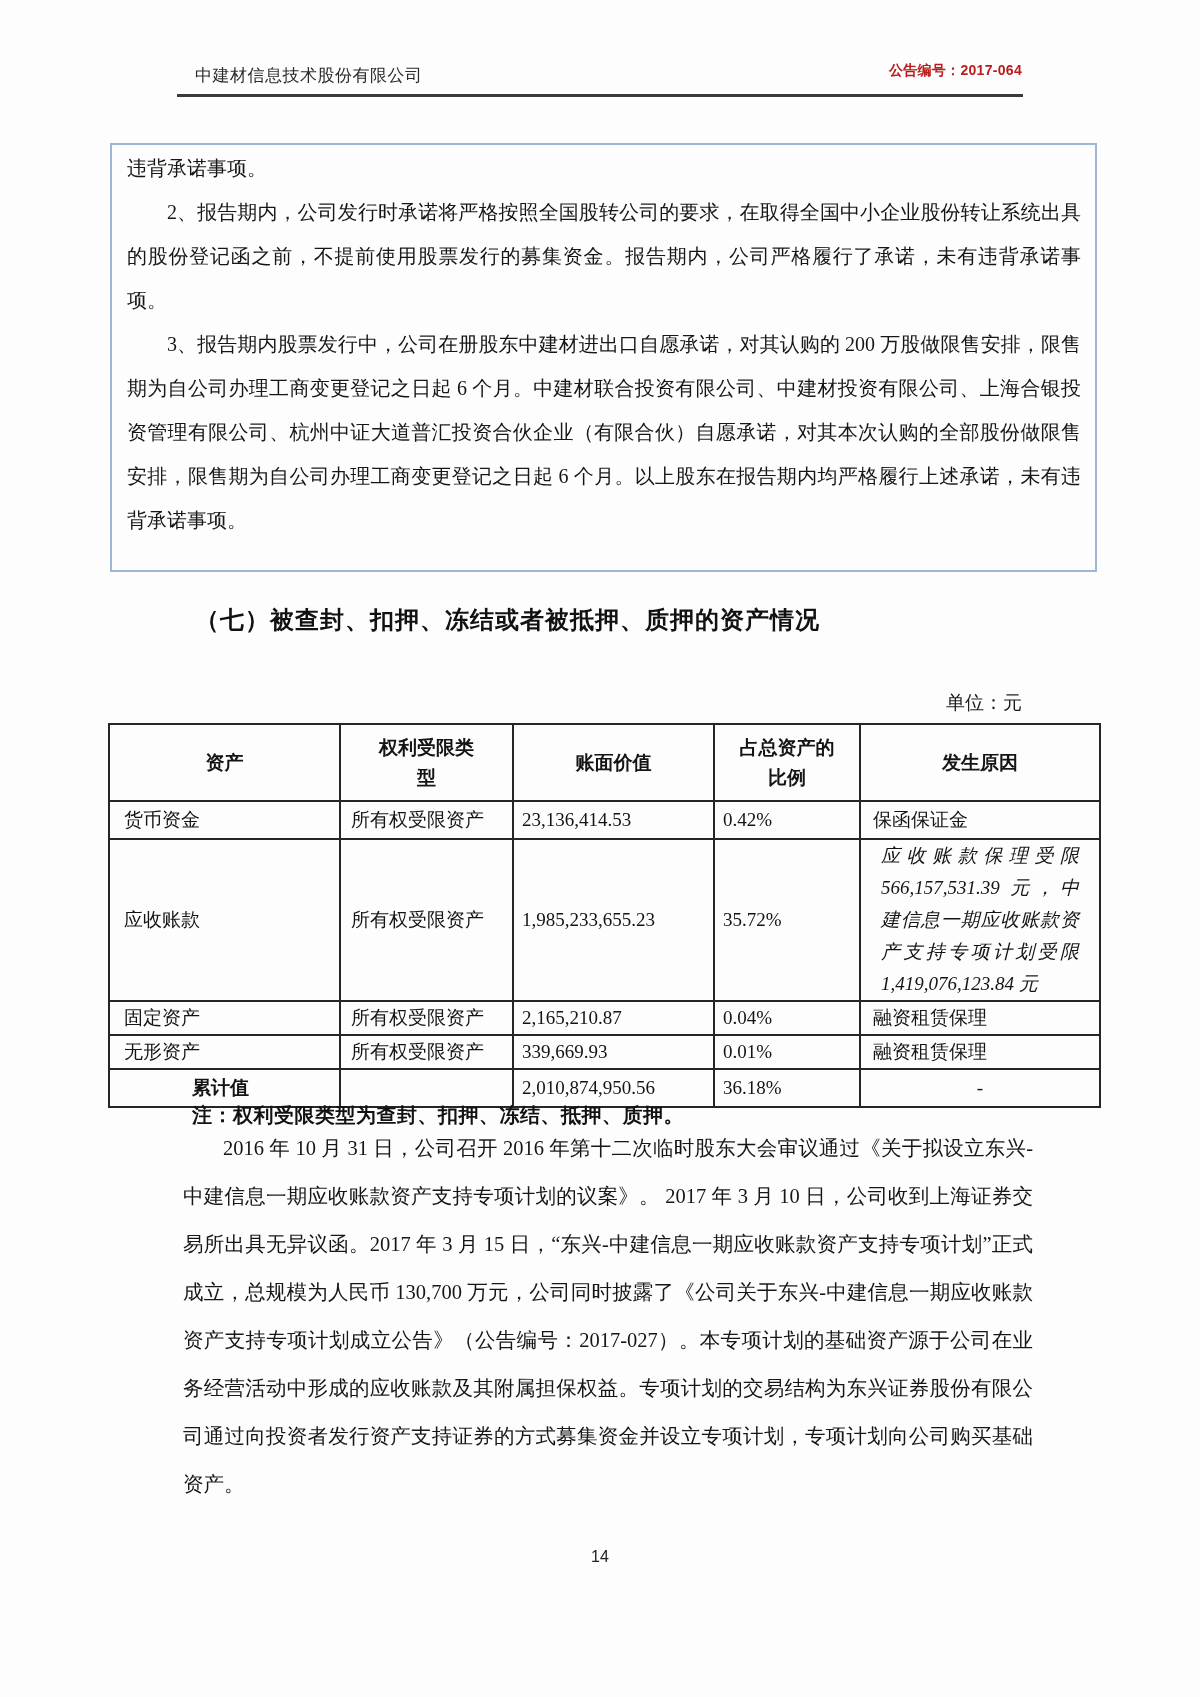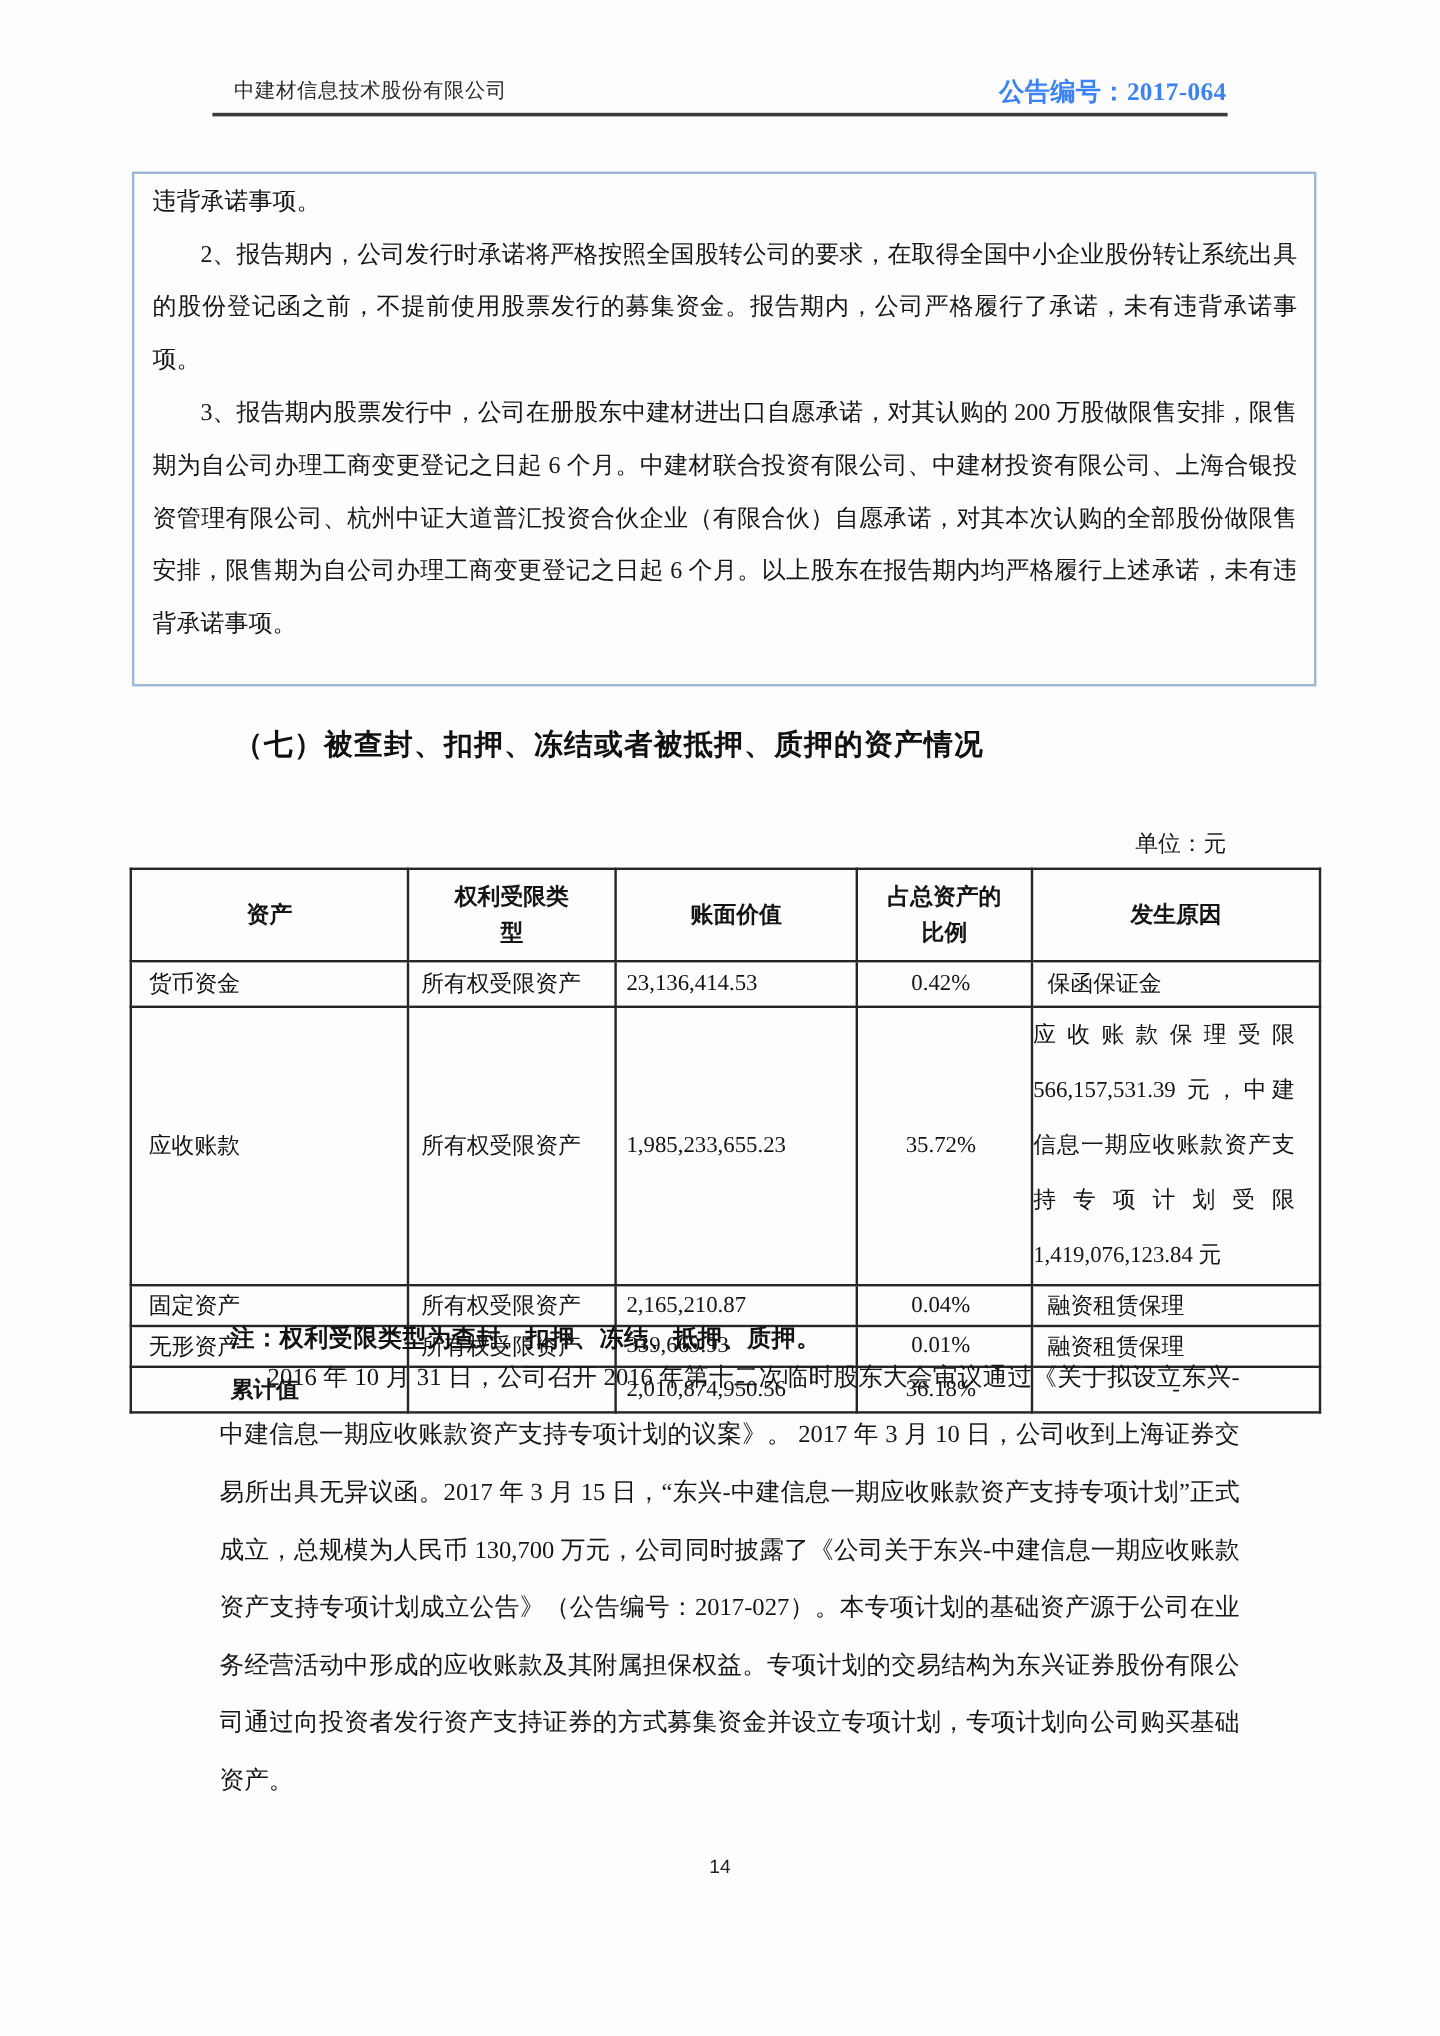--- a/index.html
+++ b/index.html
@@ -12,22 +12,22 @@
     color:#1c1c1c;
     overflow:hidden;
   }
   
   .hdr-left{
     position:absolute;left:195px;top:64px;
     font-size:17px;letter-spacing:.5px;color:#2a2a2a;
   }
   .hdr-right{
     position:absolute;top:62px;right:178px;
-    font-family:Liberation Serif, serif;
-    font-size:21px;font-weight:700;color:#3b82f6;letter-spacing:.3px;
+    font-family:Liberation Sans, sans-serif;
+    font-size:14px;font-weight:700;color:#b91c1c;letter-spacing:.3px;
   }
   .hdr-rule{
     position:absolute;left:177px;top:94px;width:846px;height:3px;
     background:#3a3a3a;
   }
   
   .commit-box{
     position:absolute;left:110px;top:143px;width:987px;height:429px;
     box-sizing:border-box;
     border:2px solid #9db8d4;
@@ -65,25 +65,25 @@
     height:75px;font-weight:700;text-align:center;line-height:30px;
   }
   .th-wrap{display:inline-block;max-width:102px;}
   .r-small td{height:32px;}
   .r1 td{height:36px;}
   .r2 td{height:157px;}
   .r5 td{height:36px;}
   td.c-asset{text-align:left;padding-left:14px;}
   td.c-type{text-align:left;padding-left:10px;}
   td.c-val{text-align:left;padding-right:12px;}
-  td.c-pct{text-align:center;padding-right:14px;}
+  td.c-pct{text-align:left;padding-right:14px;}
   td.c-reason{text-align:left;padding-left:12px;padding-right:20px;}
   td.c-reason-just{
-    text-align:justify;line-height:46px;
-    padding-left:0;padding-right:20px;
+    text-align:justify;line-height:32px;
+    padding-left:20px;padding-right:20px;font-style:italic;
   }
   tr.r5 td.c-asset{text-align:center;font-weight:700;padding-left:0;}
   tr.r5 td.c-reason{text-align:center;padding:0;}
   
   .note{
     position:absolute;left:178px;top:1088px;margin:14px;
     font-size:20px;font-weight:700;color:#121212;letter-spacing:.5px;
   }
   .body-para{
     position:absolute;left:183px;top:1124px;width:850px;margin:0;

